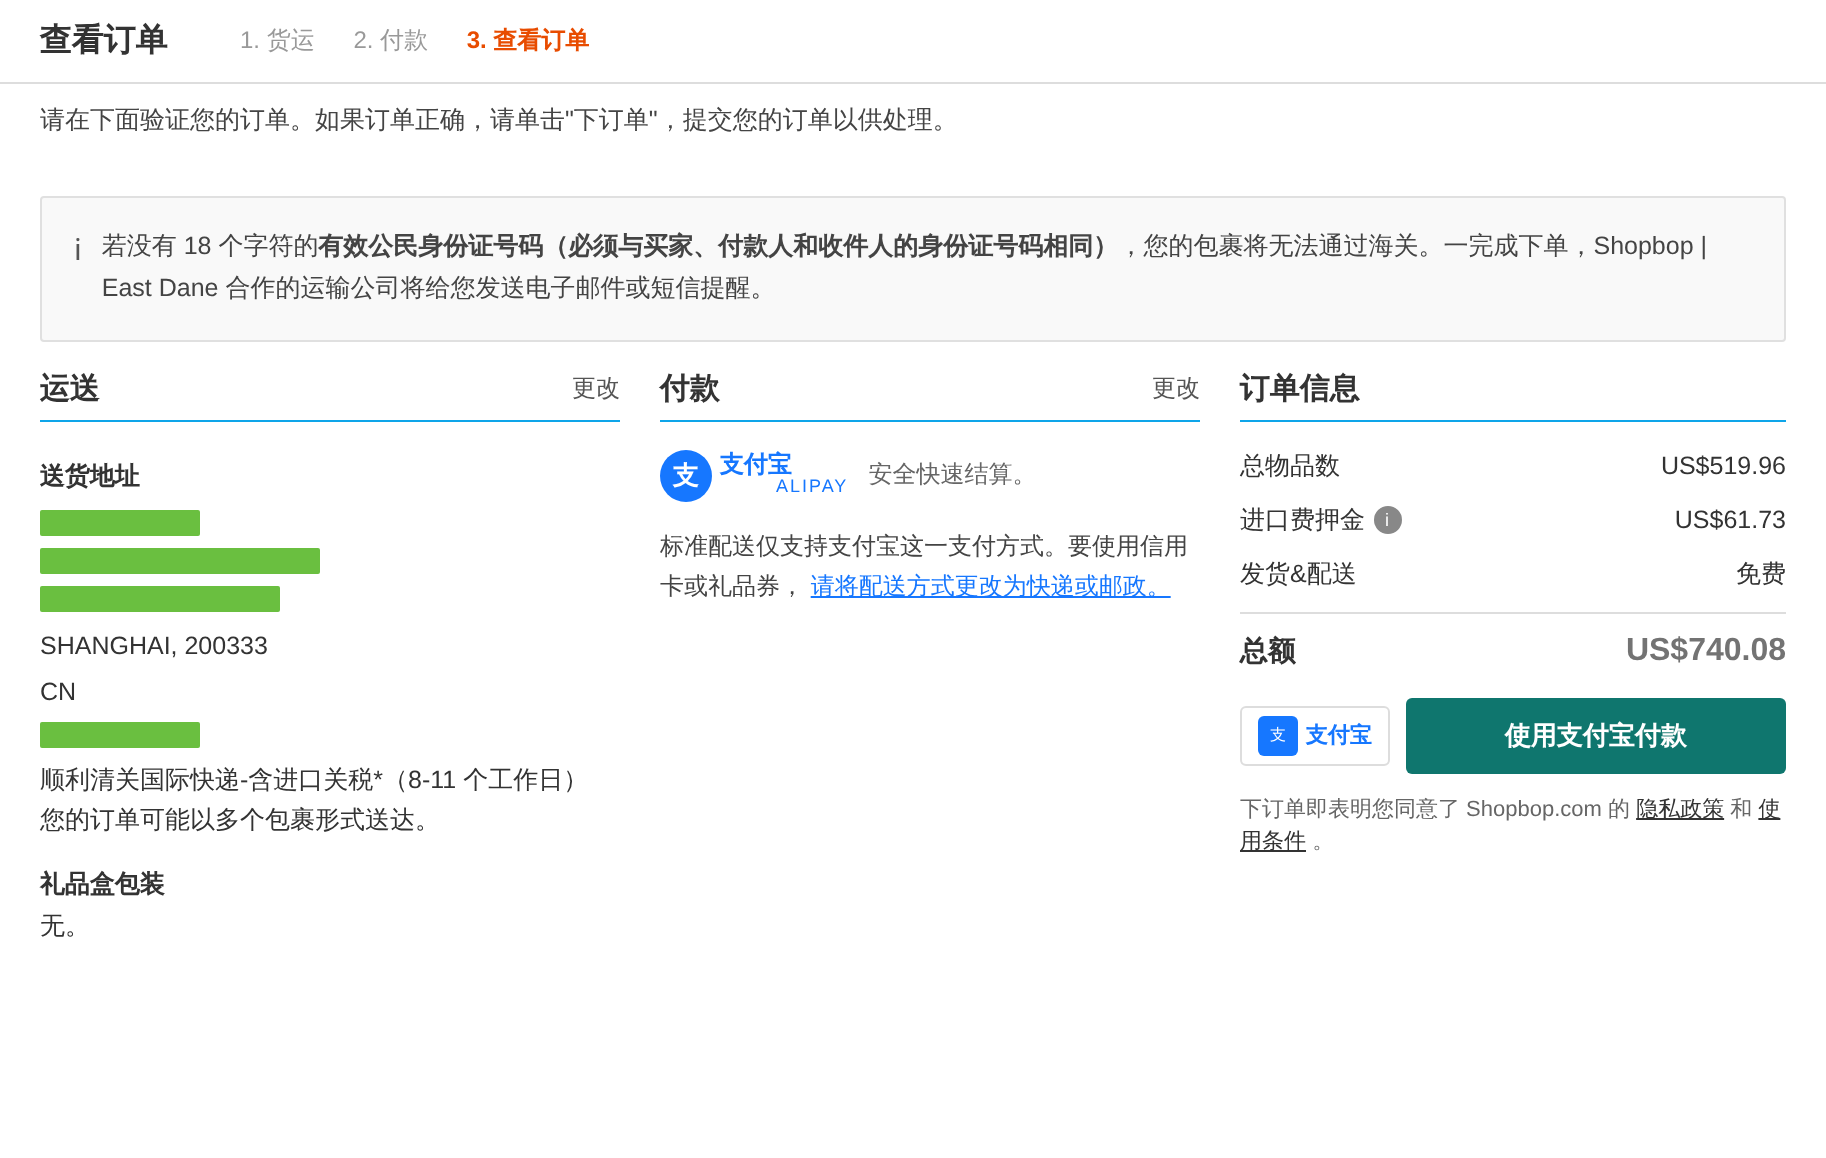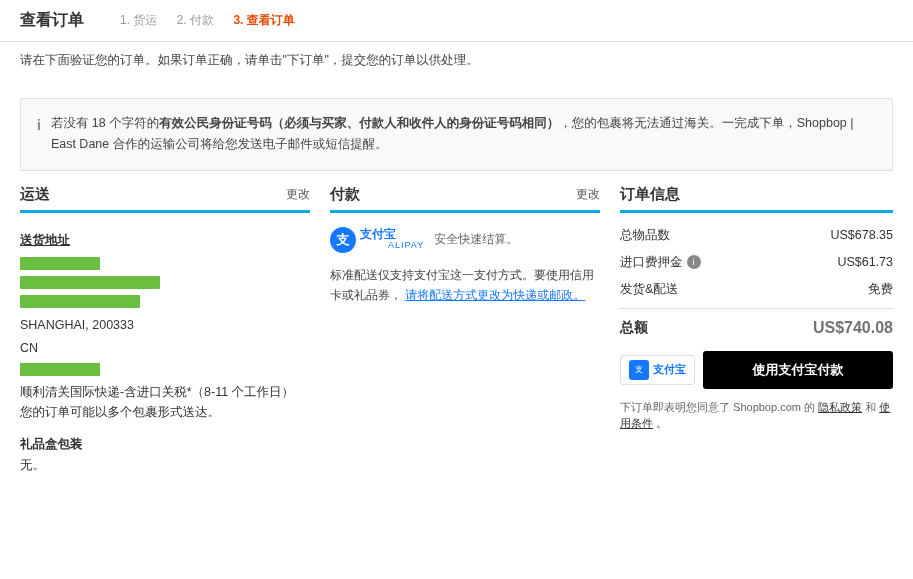--- a/index.html
+++ b/index.html
@@ -108,21 +108,21 @@
     .col-order-info {
       flex: 1;
     }
 
     .section-header {
       display: flex;
       justify-content: space-between;
       align-items: center;
       margin-bottom: 14px;
       padding-bottom: 6px;
-      border-bottom: 3px solid #0ea5e9;
+      border-bottom: 1px solid #0ea5e9;
     }
 
     .section-title {
       font-size: 15px;
       font-weight: bold;
       color: #333;
     }
 
     .section-edit-link {
       color: #555;
@@ -143,21 +143,20 @@
       border-radius: 1px;
       margin-bottom: 6px;
     }
 
     .shipping-method-label {
       font-weight: bold;
       margin-top: 16px;
       margin-bottom: 6px;
       font-size: 12.5px;
       color: #333;
-      text-decoration: underline;
     }
 
     .shipping-method-value {
       font-size: 12.5px;
       color: #333;
       line-height: 1.6;
       margin-bottom: 8px;
     }
 
     .gift-label {
@@ -282,21 +281,21 @@
       font-size: 8px;
     }
 
     .alipay-badge-text {
       font-size: 11px;
       color: #1677FF;
       font-weight: bold;
     }
 
     .btn-checkout {
-      background: #000000;
+      background: #0f766e;
       color: white;
       border: none;
       padding: 10px 18px;
       font-size: 13px;
       font-weight: bold;
       border-radius: 3px;
       cursor: pointer;
       flex: 1;
     }
 
@@ -441,21 +440,21 @@
 
   <div class="col-order-info">
     <div class="section-header">
       <span class="section-title">订单信息</span>
     </div>
 
     <div class="order-row">
       <span class="order-row-label">
         <span>总物品数</span>
       </span>
-      <span class="order-row-value">US$678.35</span>
+      <span class="order-row-value">US$519.96</span>
     </div>
 
     <div class="order-row">
       <span class="order-row-label">
         <span>进口费押金</span>
         <span class="info-icon">i</span>
       </span>
       <span class="order-row-value">US$61.73</span>
     </div>
 

